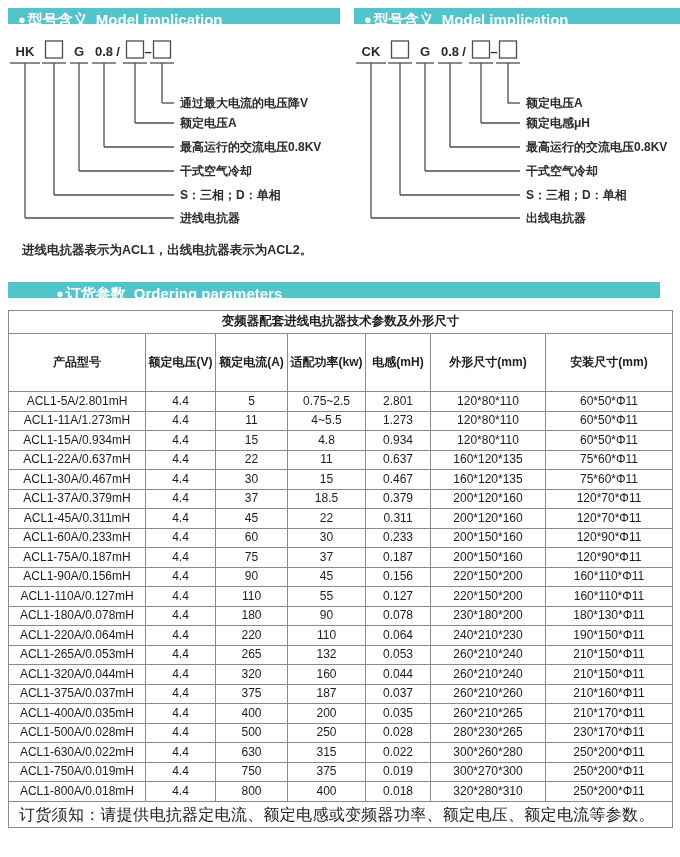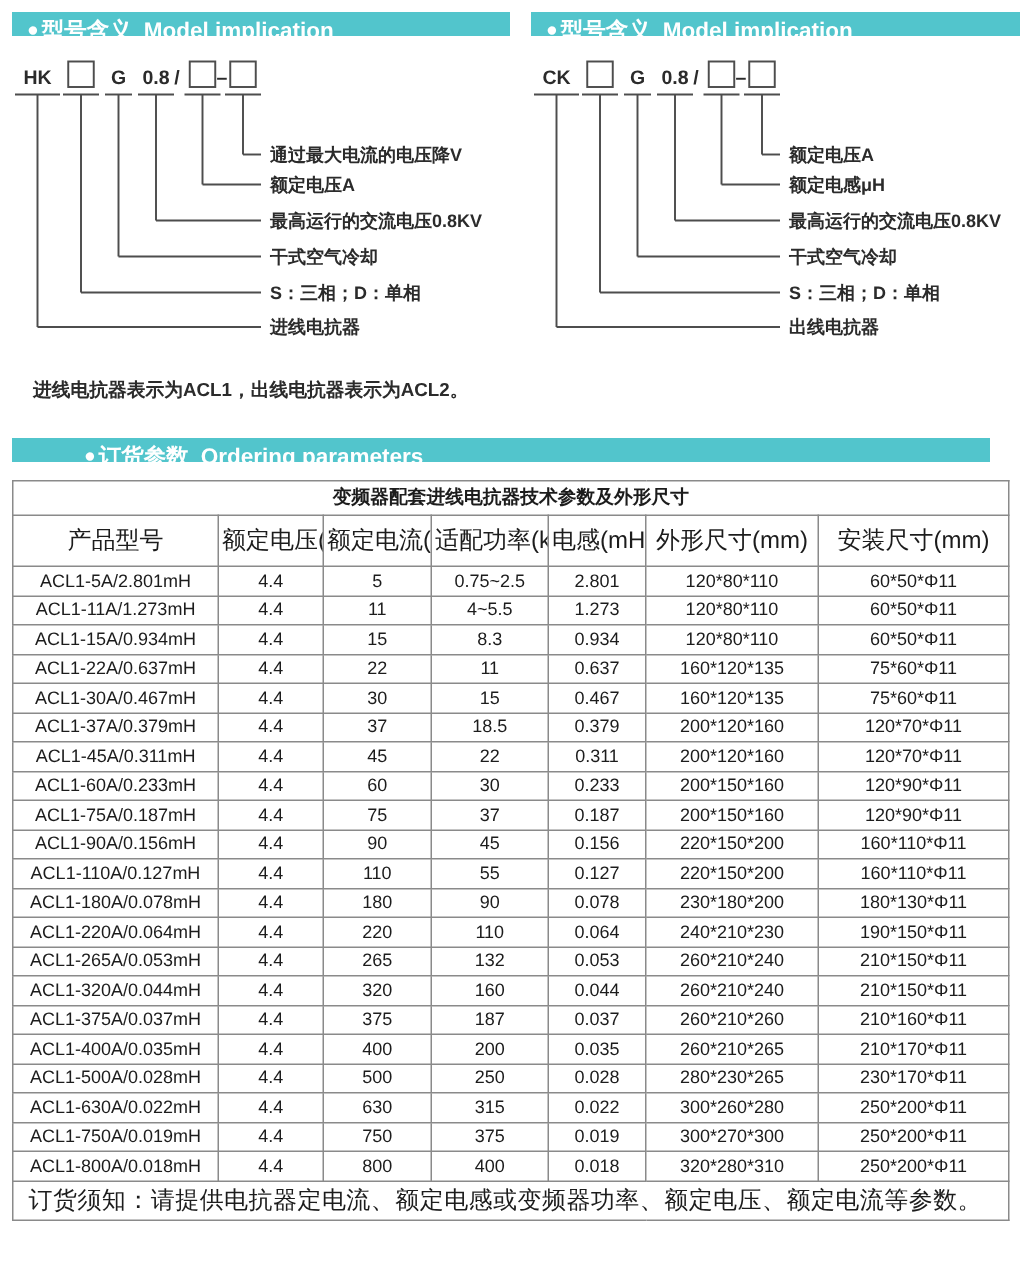--- a/index.html
+++ b/index.html
@@ -31,21 +31,21 @@
   }
   .band .bullet{font-size:13px;margin-right:2px;vertical-align:1px;}
   .band .en{margin-left:8px;font-weight:bold;}
   .band.wide{margin:23px 20px 0 8px;padding-left:48px;}
   .diag{display:block;margin-top:10px;}
   .diag .code{font-size:13px;font-weight:bold;fill:#2b2b2b;}
   .diag .lbl{font-size:12px;font-weight:bold;fill:#2b2b2b;}
   .diag line{stroke:#4d4d4d;stroke-width:1.3;}
   .diag rect{fill:none;stroke:#4d4d4d;stroke-width:1.3;}
   .diag-note{
-    margin:20px 0 0 14px;
+    margin:10px 0 0 14px;
     font-size:12.5px;
     font-weight:bold;
     color:#2b2b2b;
   }
   table.params{
     border-collapse:collapse;
     width:664px;
     margin:12px 8px 12px 8px;
     table-layout:fixed;
     font-size:12px;
@@ -60,23 +60,23 @@
     line-height:13.5px;
     overflow:hidden;
     white-space:nowrap;
   }
   table.params .title-cell{
     font-size:12.5px;
     font-weight:bold;
     padding:4px 2px;
   }
   table.params thead th{
-    font-weight:normal;
-    padding:10px 2px;
-    font-size:16px;
+    font-weight:bold;
+    padding:22px 2px;
+    font-size:12px;
   }
   table.params .note-cell{
     text-align:left;
     padding:6px 10px;
     font-size:16px;
     letter-spacing:0.3px;
   }
 </style>
 </head>
 <body>
@@ -212,21 +212,21 @@
           <td>11</td>
           <td>4~5.5</td>
           <td>1.273</td>
           <td>120*80*110</td>
           <td>60*50*Φ11</td>
         </tr>
         <tr>
           <td>ACL1-15A/0.934mH</td>
           <td>4.4</td>
           <td>15</td>
-          <td>8.3</td>
+          <td>4.8</td>
           <td>0.934</td>
           <td>120*80*110</td>
           <td>60*50*Φ11</td>
         </tr>
         <tr>
           <td>ACL1-22A/0.637mH</td>
           <td>4.4</td>
           <td>22</td>
           <td>11</td>
           <td>0.637</td>

